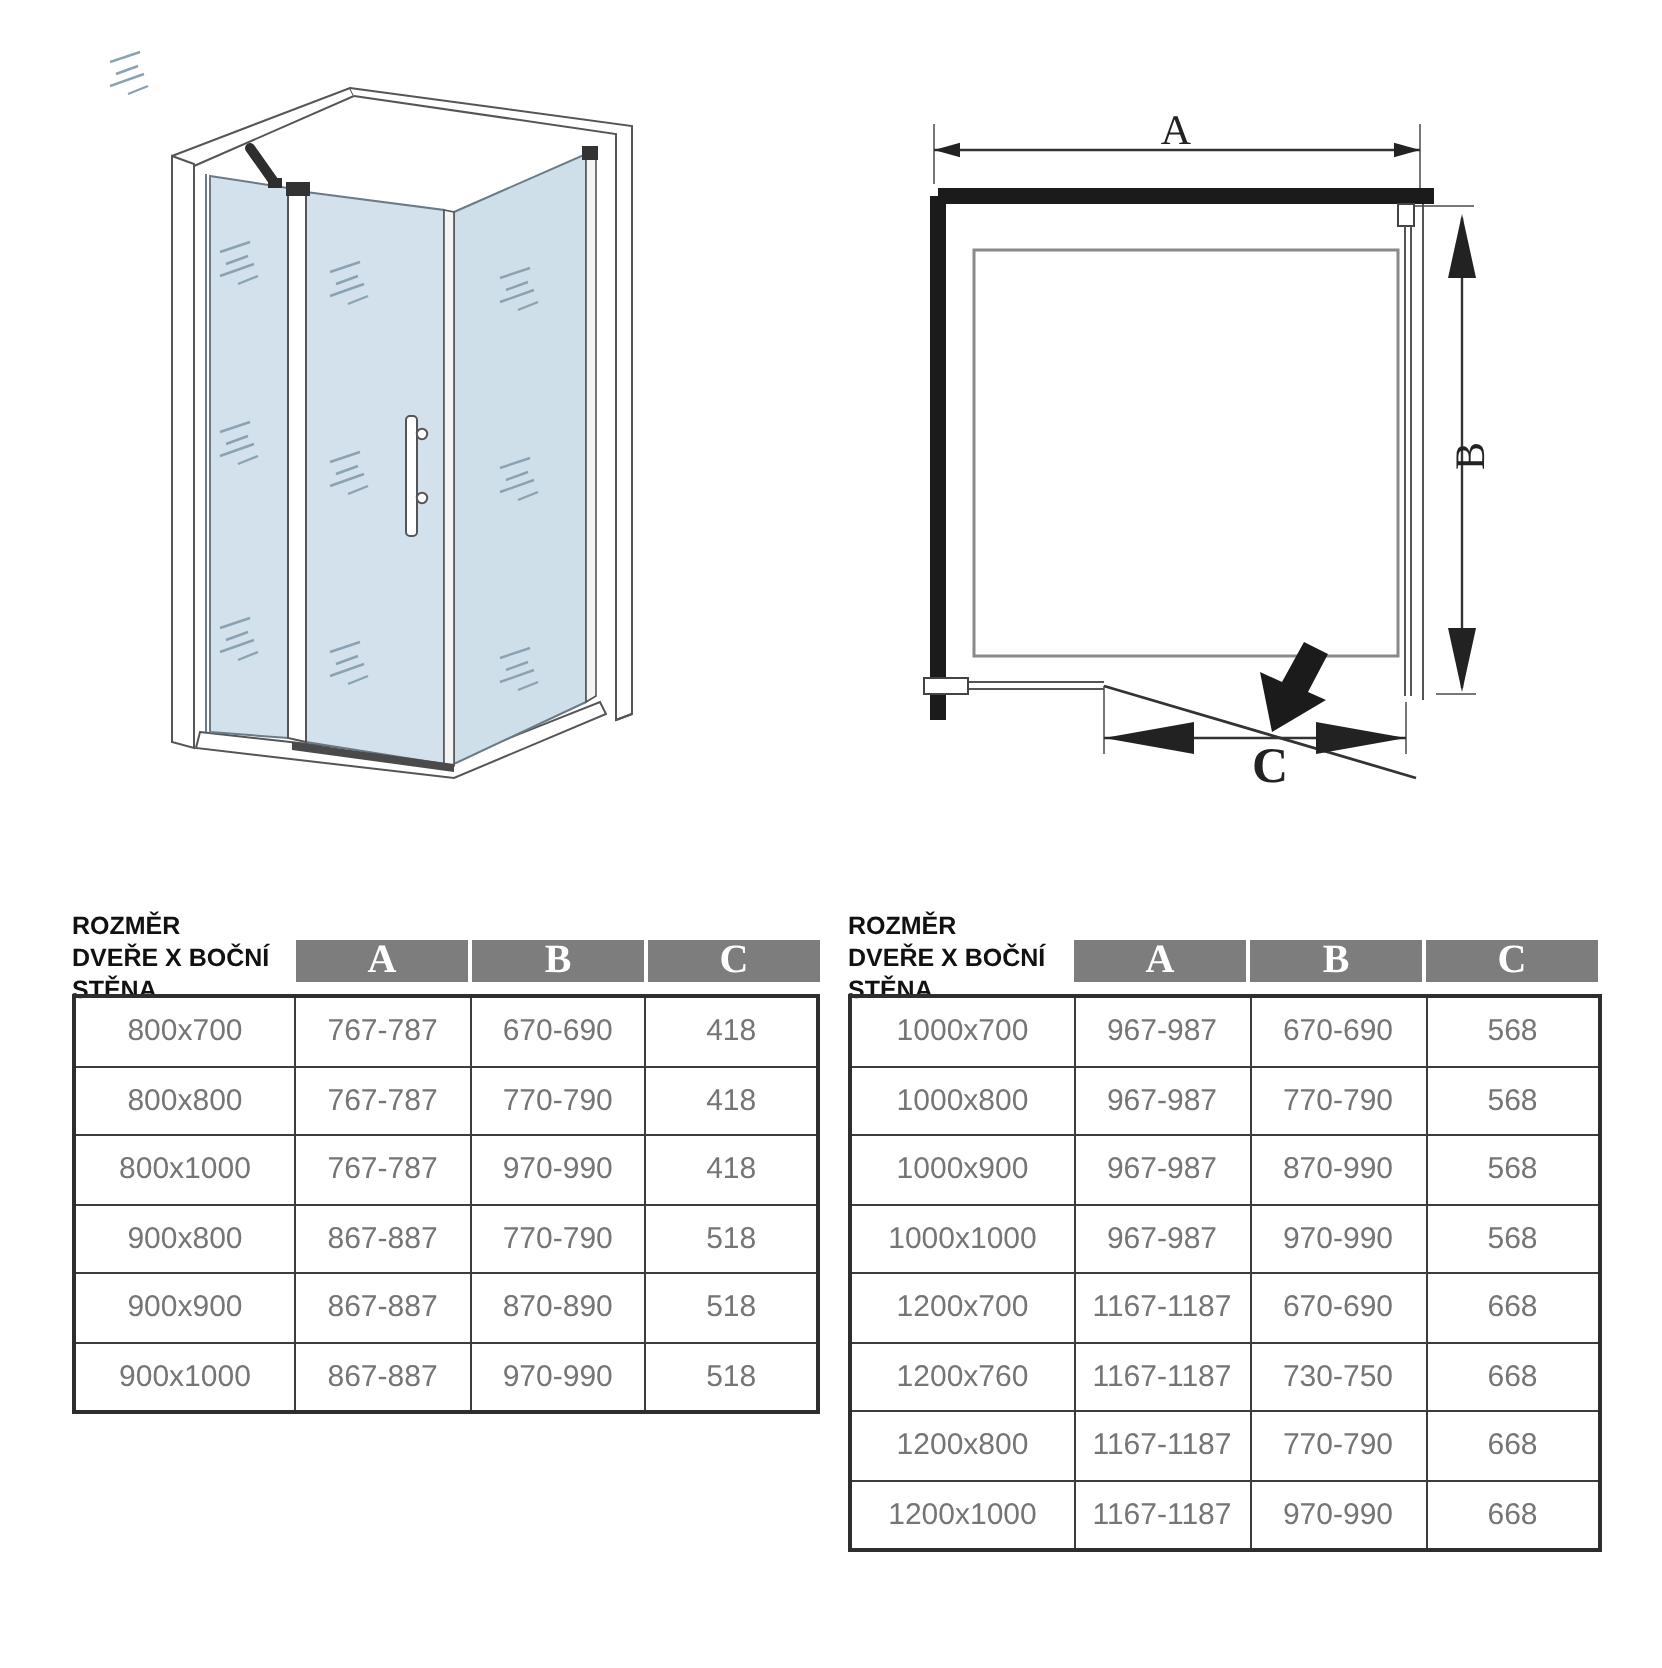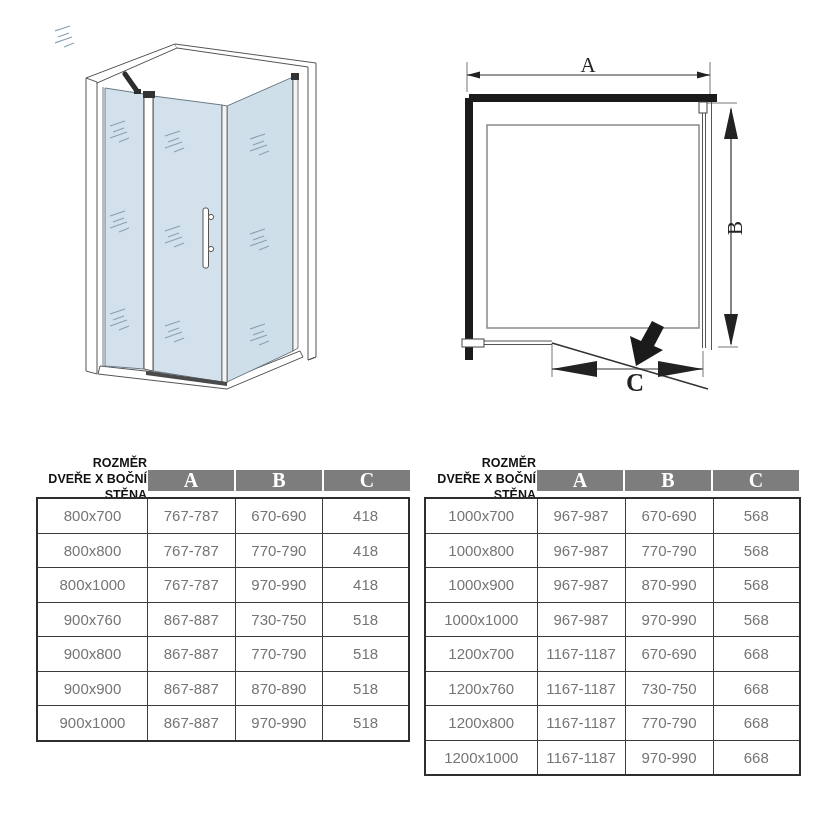--- a/index.html
+++ b/index.html
@@ -4,21 +4,21 @@
 <style>
   html,body{margin:0;padding:0;}
   body{
     width:831px;height:834px;position:relative;background:#ffffff;
     font-family:"Liberation Sans", sans-serif;overflow:hidden;
   }
   svg text{font-family:"Liberation Serif", serif;}
   .diagram{position:absolute;}
   .tablebox{position:absolute;}
   .caption{
-    position:absolute;top:0;left:0;text-align:right;
+    position:absolute;top:0;left:0;text-align:left;
     font-weight:bold;color:#111;font-size:12.5px;line-height:16px;
   }
   .hdrcell{
     position:absolute;top:15px;height:21px;width:86px;background:#7d7d7d;
     color:#ffffff;font-family:"Liberation Serif", serif;font-size:20px;
     text-align:center;line-height:21px;font-weight:600;
   }
   table.spec{
     position:absolute;top:42px;left:0;border-collapse:collapse;table-layout:fixed;
     border:2px solid #2e2e2e;
@@ -171,26 +171,20 @@
           <td>770-790</td>
           <td>418</td>
         </tr>
         <tr>
           <td>800x1000</td>
           <td>767-787</td>
           <td>970-990</td>
           <td>418</td>
         </tr>
         <tr>
-          <td>900x760</td>
-          <td>867-887</td>
-          <td>730-750</td>
-          <td>518</td>
-        </tr>
-        <tr>
           <td>900x800</td>
           <td>867-887</td>
           <td>770-790</td>
           <td>518</td>
         </tr>
         <tr>
           <td>900x900</td>
           <td>867-887</td>
           <td>870-890</td>
           <td>518</td>

